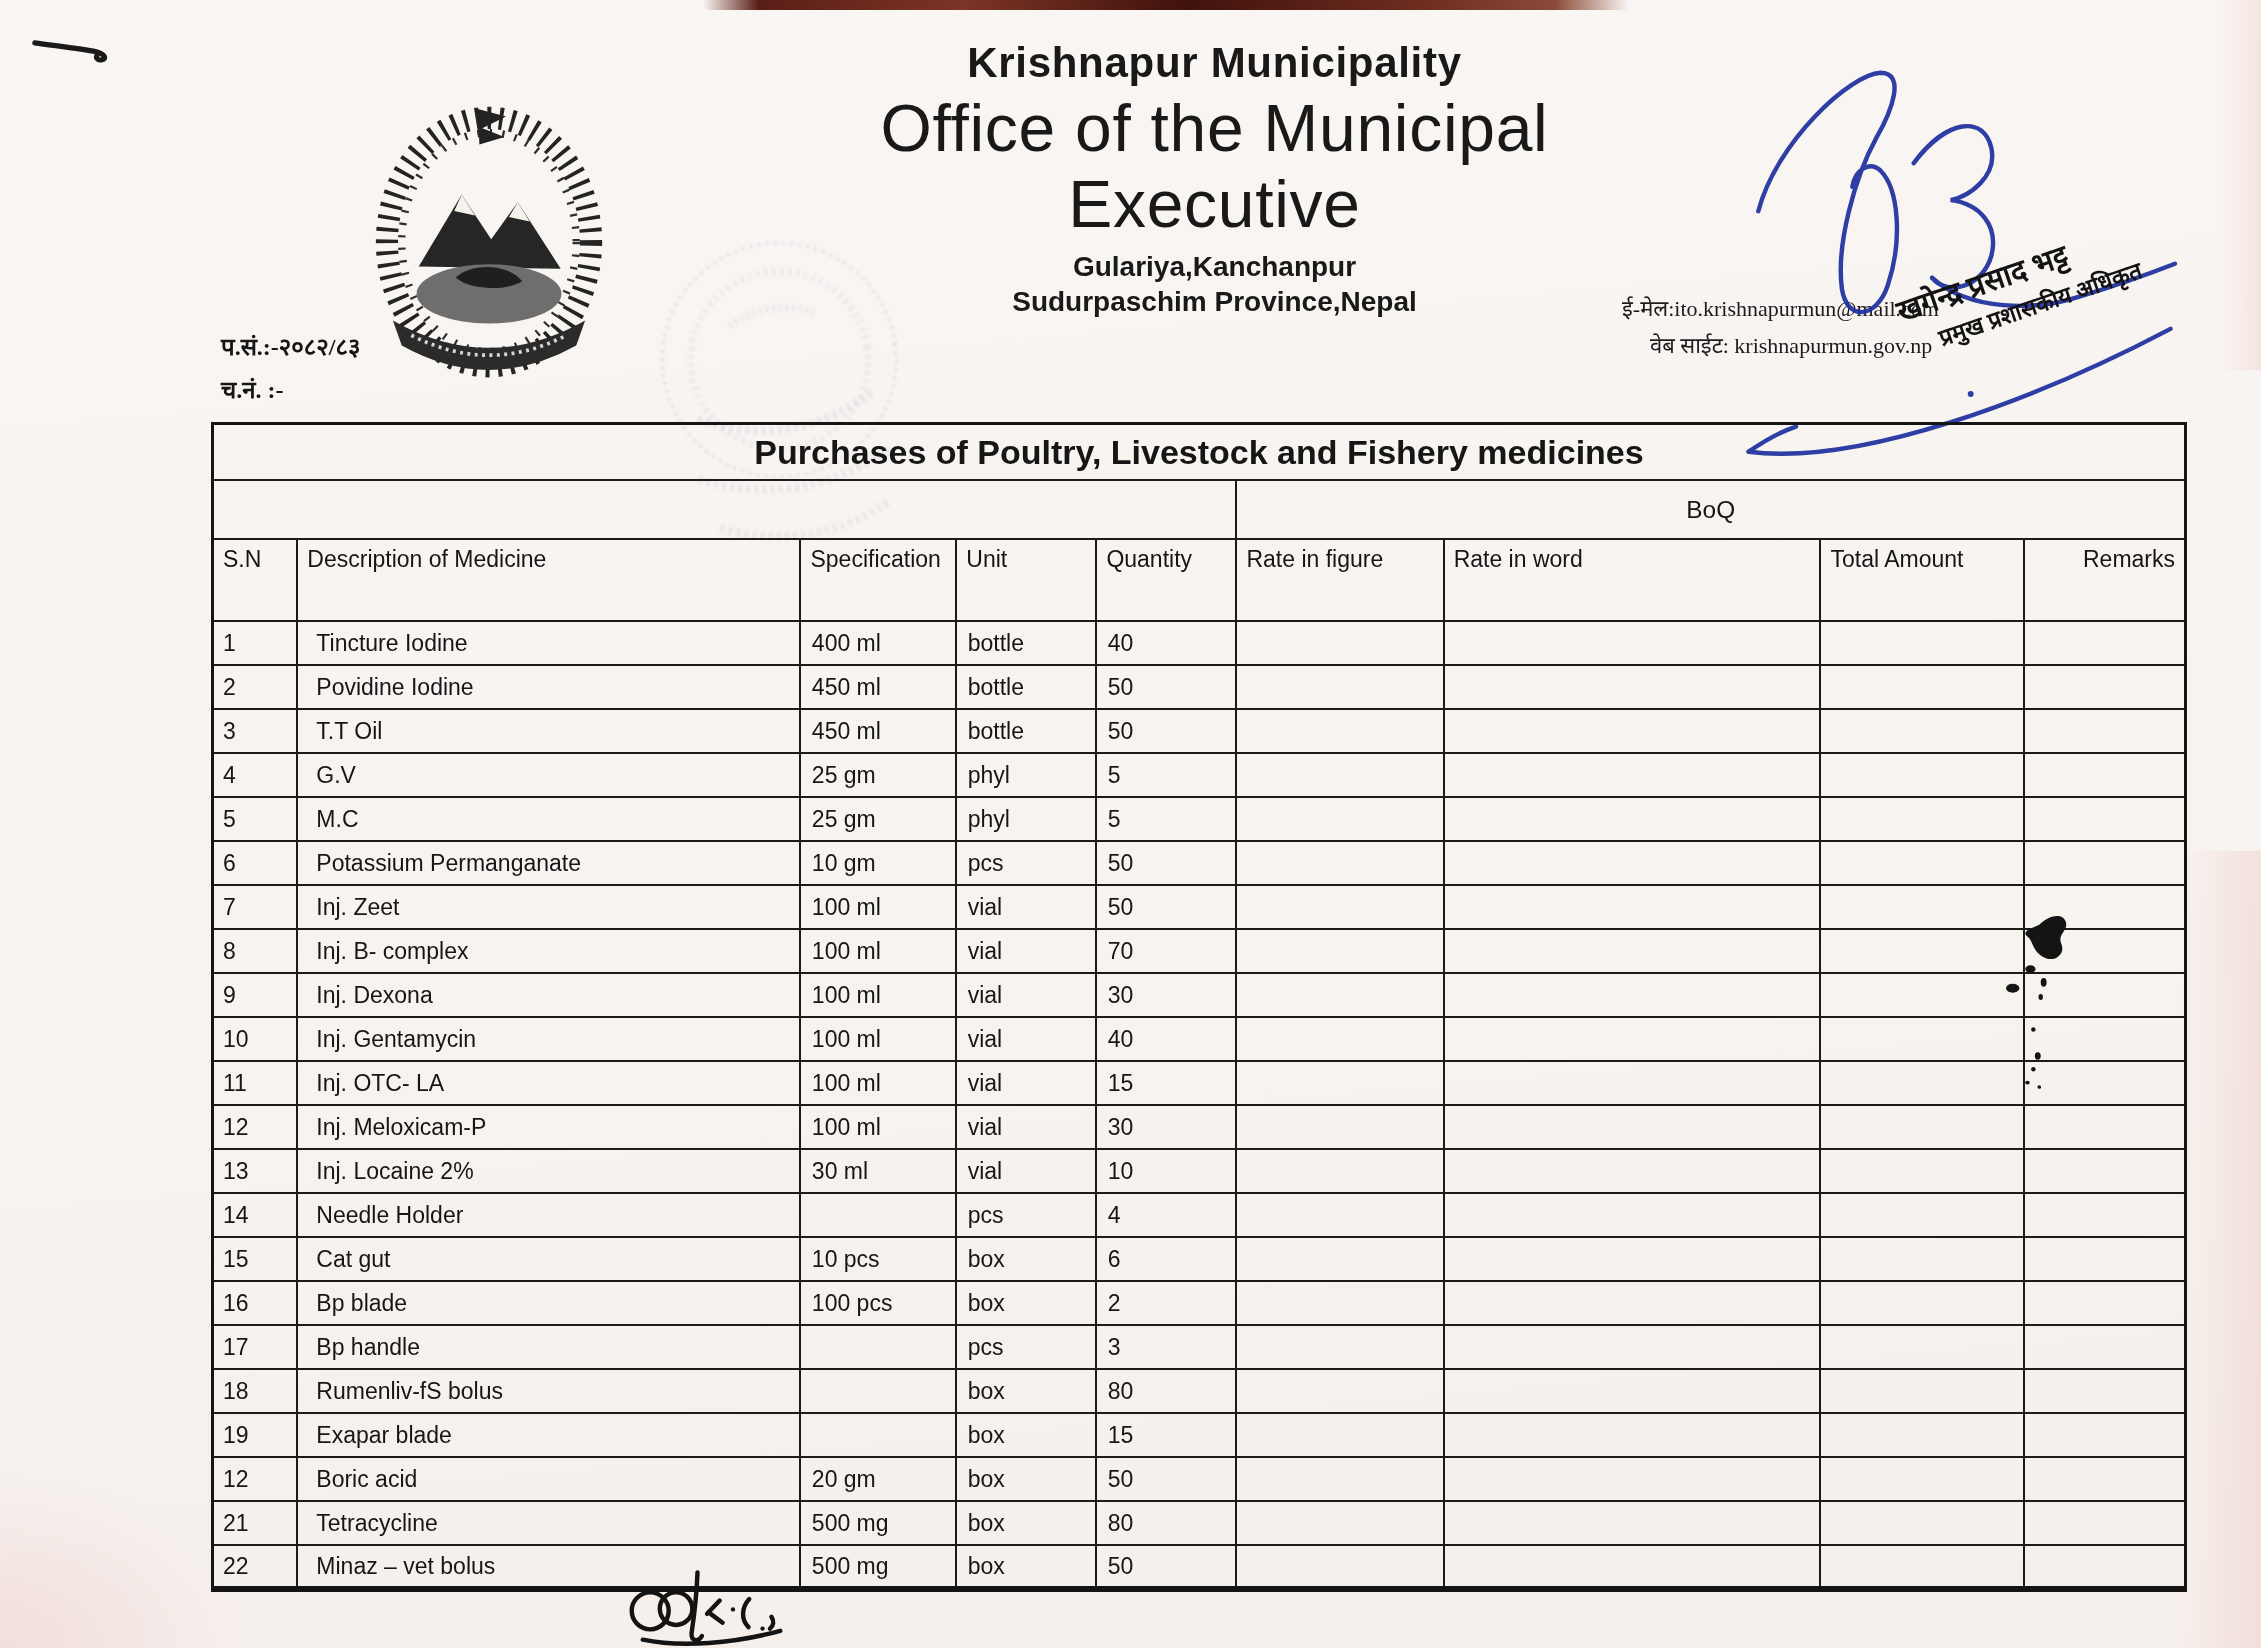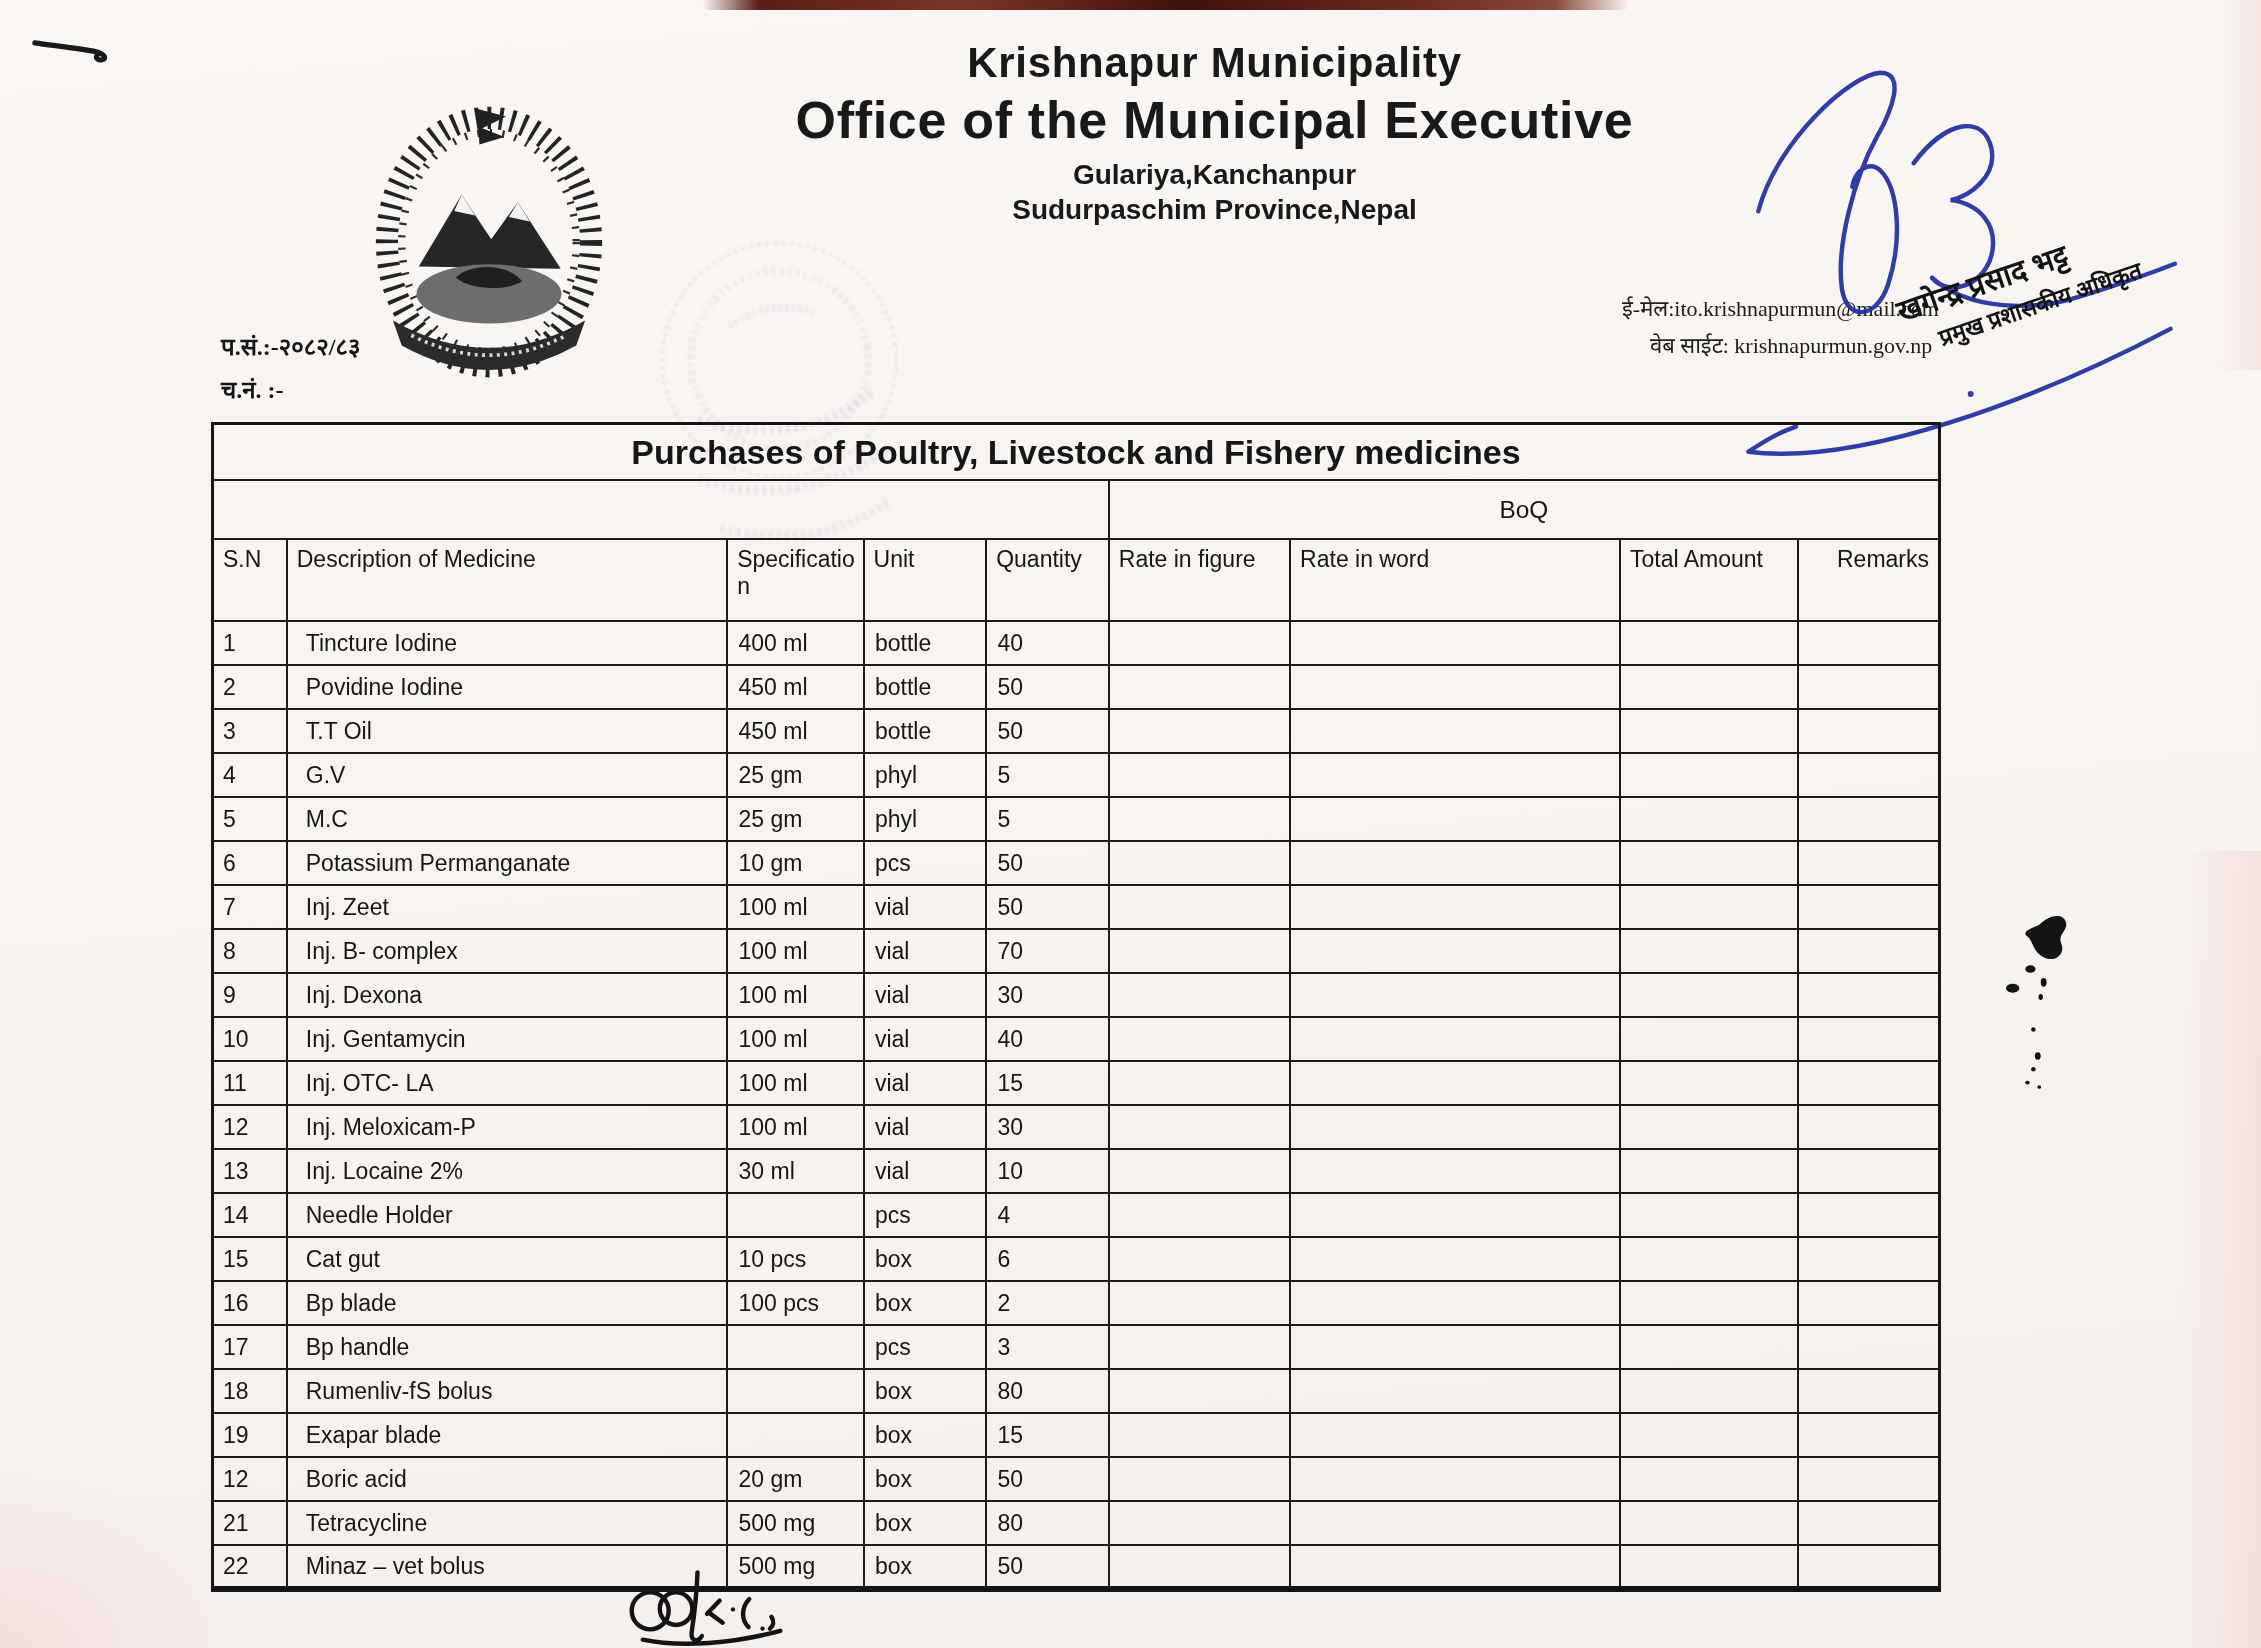--- a/index.html
+++ b/index.html
@@ -36,21 +36,21 @@
   
   .emblem{position:absolute;left:367px;top:100px;}
   
   .faint-stamp{position:absolute;left:626px;top:185px;filter:blur(1.5px);opacity:.55;transform:rotate(-8deg);}
   
   .head-text{
     position:absolute;left:726px;top:39px;width:977px;
     text-align:center;color:#191919;
   }
   .muni{font-size:42px;font-weight:700;letter-spacing:0.7px;}
-  .office{font-size:52px;font-weight:700;margin-top:3px;letter-spacing:0.7px;}
+  .office{font-size:66px;font-weight:400;margin-top:3px;letter-spacing:0.7px;}
   .addr1{font-size:28px;font-weight:700;margin-top:9px;}
   .addr2{font-size:28px;font-weight:700;margin-top:3px;}
   .contact{
     position:absolute;left:1622px;top:290px;
     font-family:"Liberation Serif",serif;
     font-size:22px;color:#1c1c1c;line-height:37px;white-space:nowrap;
   }
   .contact .site{padding-left:28px;}
   
   .officer-stamp{
@@ -66,21 +66,21 @@
     position:absolute;left:221px;top:326px;color:#161616;
     font-family:"Liberation Serif",serif;font-weight:700;font-size:24px;line-height:43px;
     white-space:nowrap;
   }
   
   .blue-sig{position:absolute;left:1725px;top:52px;}
   .black-sig{position:absolute;left:607px;top:1568px;}
   
   .table-wrap{position:absolute;left:211px;top:422px;width:1976px;}
   table.boq{
-    table-layout:fixed;border-collapse:collapse;width:1730px;
+    table-layout:fixed;border-collapse:collapse;width:1976px;
     background:transparent;
   }
   table.boq th,table.boq td{
     border:2.2px solid #1b1b1b;color:#161616;
     overflow:hidden;white-space:nowrap;
   }
   table.boq{border:3.7px solid #151515;}
   tr.title-row th{
     height:52px;font-size:34px;font-weight:700;text-align:center;
     white-space:nowrap;

